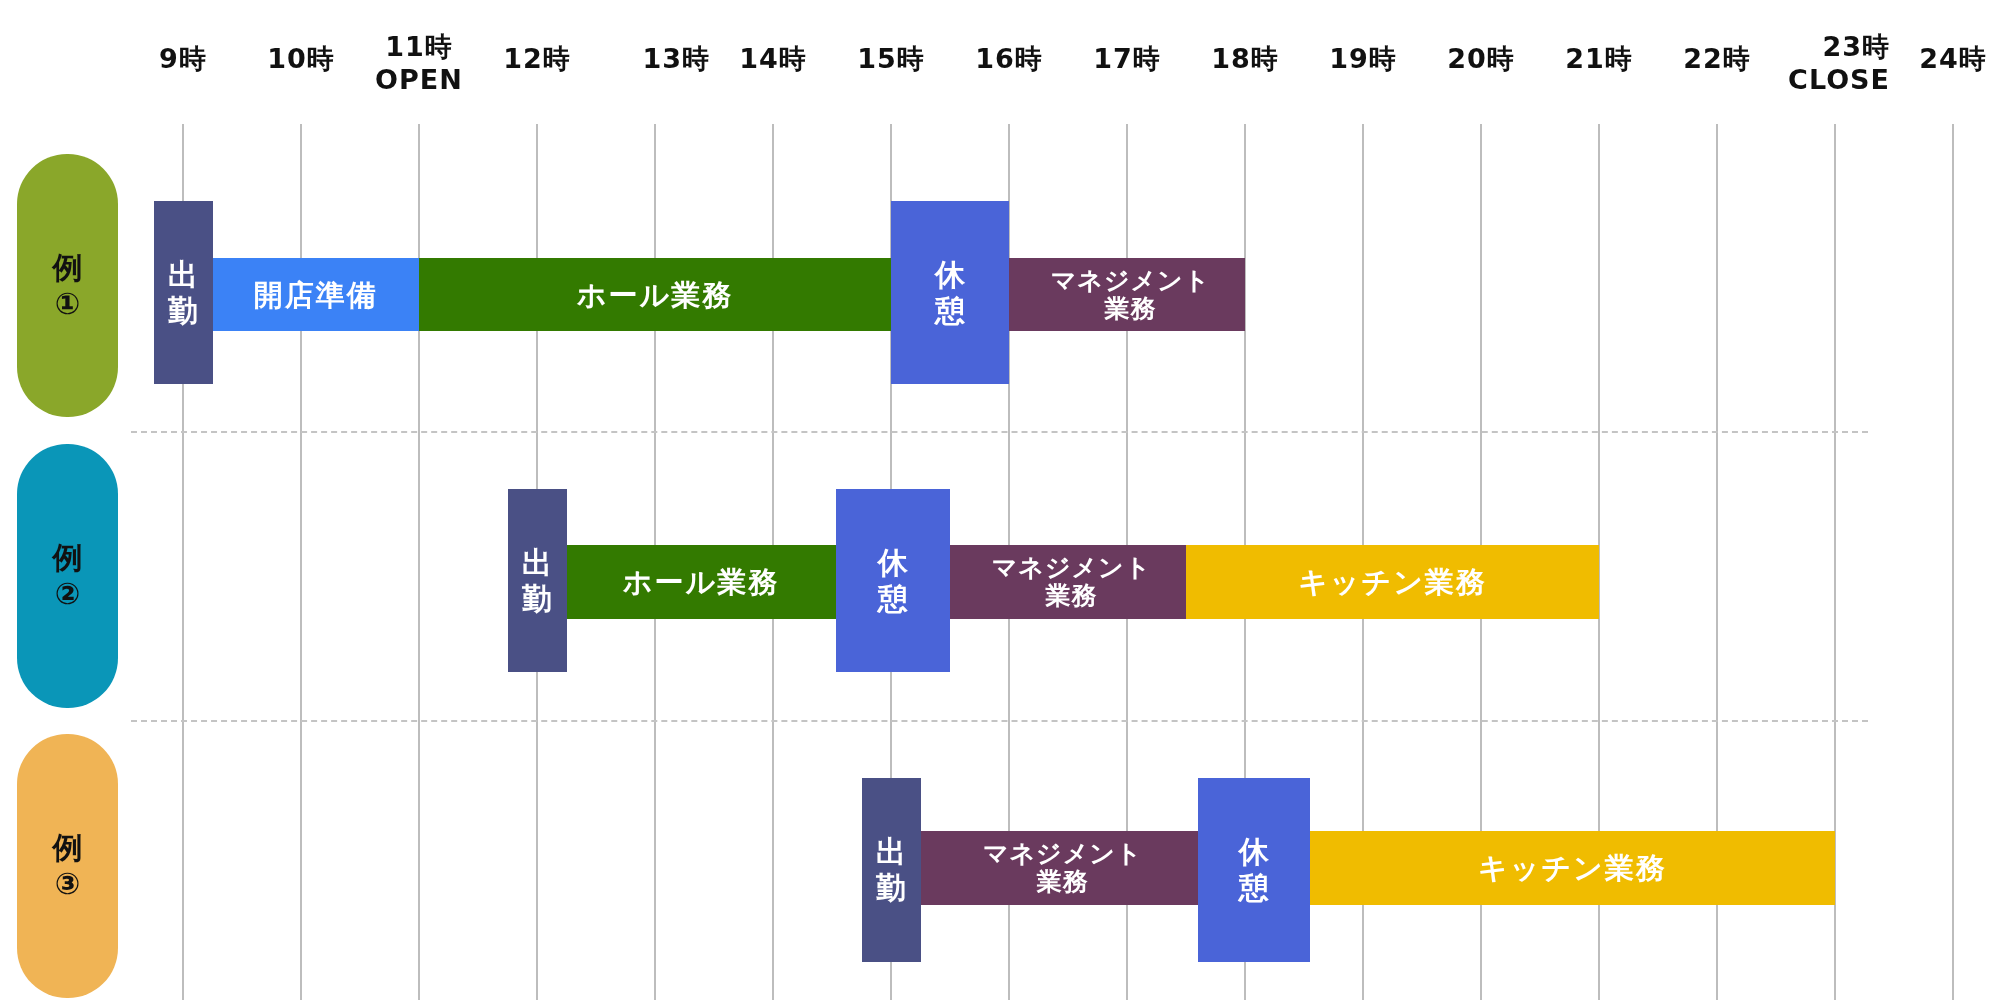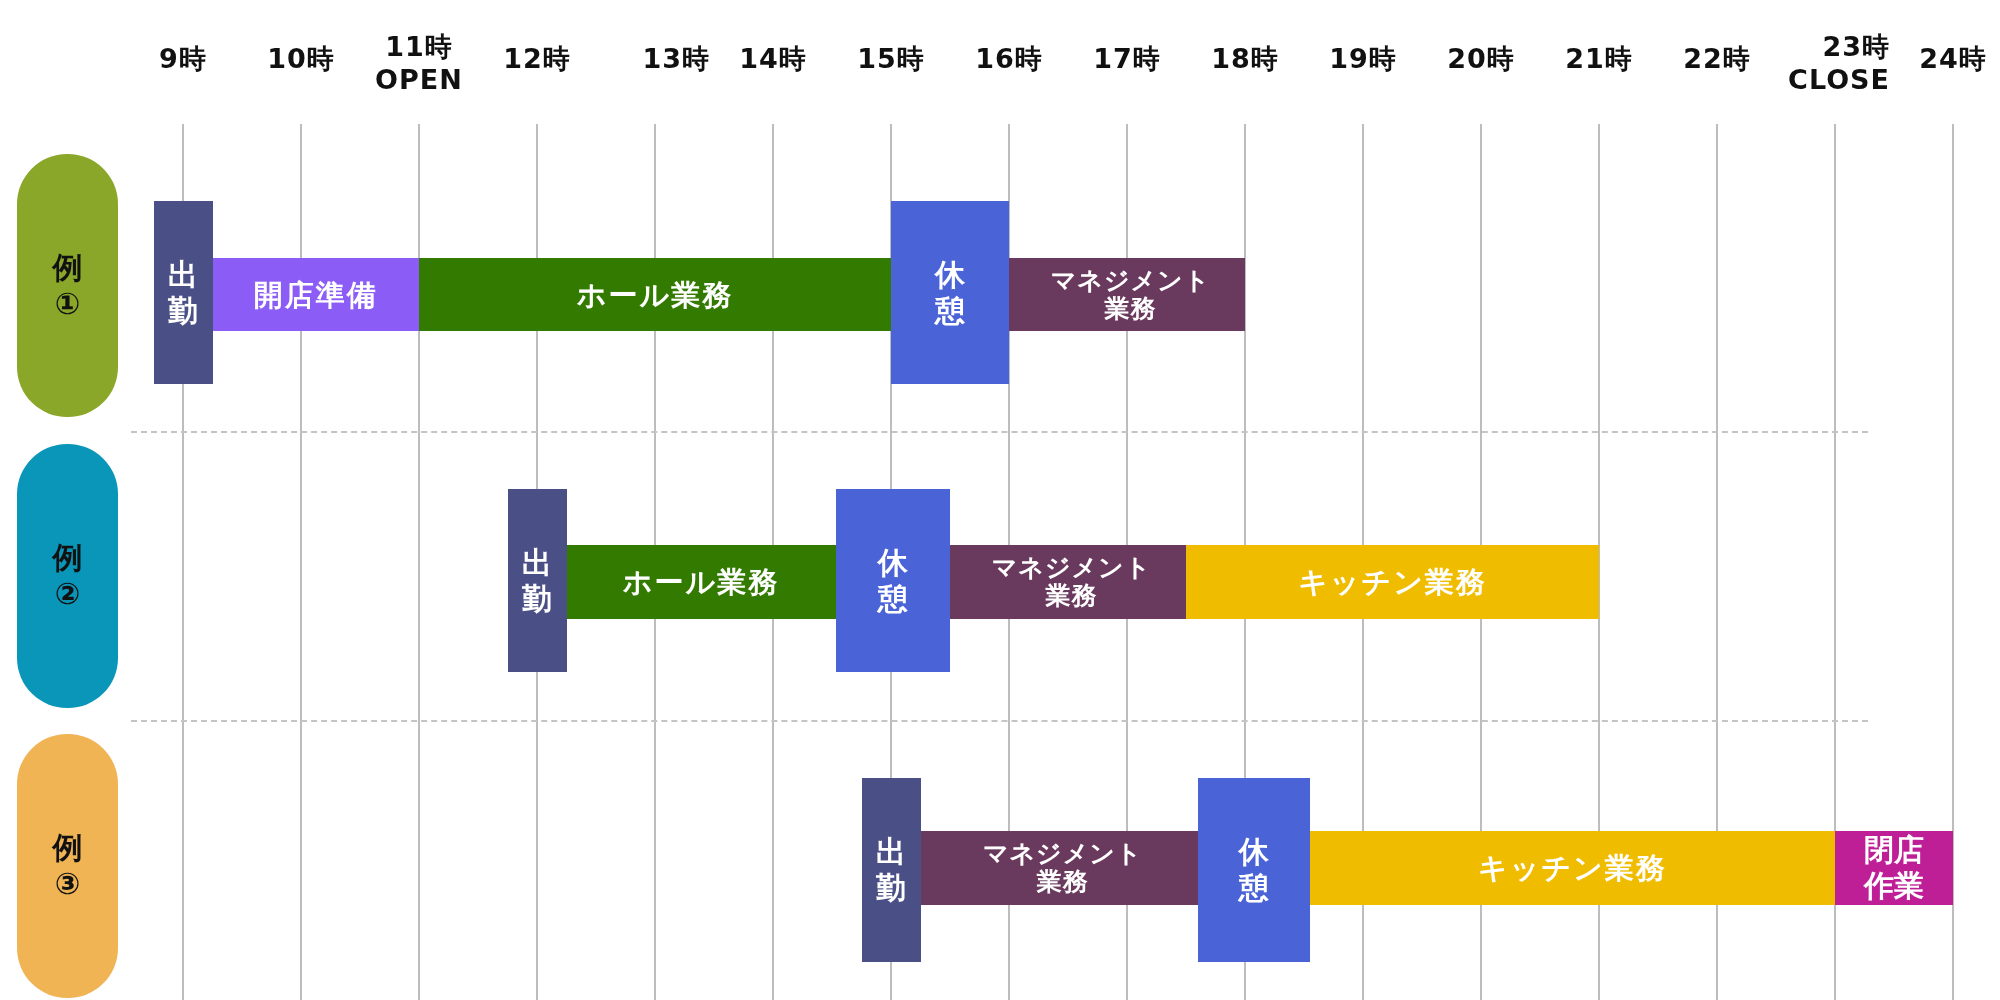--- a/index.html
+++ b/index.html
@@ -56,21 +56,21 @@
     <div class="hour" style="left: 1599px; top: 30px;"><span class="main">21時</span></div>
     <div class="hour" style="left: 1717px; top: 30px;"><span class="main">22時</span></div>
     <div class="hour" style="left: 1835px; text-align: right;"><span class="main">23時</span><span class="sub">CLOSE</span></div>
     <div class="hour" style="left: 1953px; top: 30px;"><span class="main">24時</span></div>
     <div class="sep" style="top: 419px;"></div>
     <div class="sep" style="top: 708px;"></div>
     <div class="pill" style="top: 142px; height: 263px; background: rgb(138, 167, 42);">
       <span>例</span>
       <span>①</span>
     </div>
-    <div class="blk bar" style="left: 212.5px; width: 206.5px; top: 246px; height: 73px; background: #8b5cf6;">
+    <div class="blk bar" style="left: 212.5px; width: 206.5px; top: 246px; height: 73px; background: #3b82f6;">
       <span>開店準備</span>
     </div>
     <div class="blk bar" style="left: 419px; width: 472px; top: 246px; height: 73px; background: rgb(51, 122, 0);">
       <span>ホール業務</span>
     </div>
     <div class="blk small" style="left: 1009px; width: 236px; top: 246px; height: 73px; background: rgb(106, 58, 94);">
       <span>マネジメント</span>
       <span>業務</span>
     </div>
     <div class="blk tall" style="left: 153.5px; width: 59px; top: 189px; height: 183px; background: rgb(74, 80, 133);">
@@ -107,24 +107,20 @@
       <span>例</span>
       <span>③</span>
     </div>
     <div class="blk small" style="left: 920.5px; width: 277.3px; top: 819px; height: 74px; background: rgb(106, 58, 94);">
       <span>マネジメント</span>
       <span>業務</span>
     </div>
     <div class="blk bar" style="left: 1309.9px; width: 525.1px; top: 819px; height: 74px; background: rgb(240, 188, 0);">
       <span>キッチン業務</span>
     </div>
-    <div class="blk tall" style="left: 1835px; width: 118px; top: 819px; height: 74px; background: rgb(191, 31, 150);">
-      <span>閉店</span>
-      <span>作業</span>
-    </div>
     <div class="blk tall" style="left: 861.5px; width: 59px; top: 766px; height: 184px; background: rgb(74, 80, 133);">
       <span>出</span>
       <span>勤</span>
     </div>
     <div class="blk tall" style="left: 1197.8px; width: 112.1px; top: 766px; height: 184px; background: rgb(74, 100, 216);">
       <span>休</span>
       <span>憩</span>
     </div>
   </div>
 

